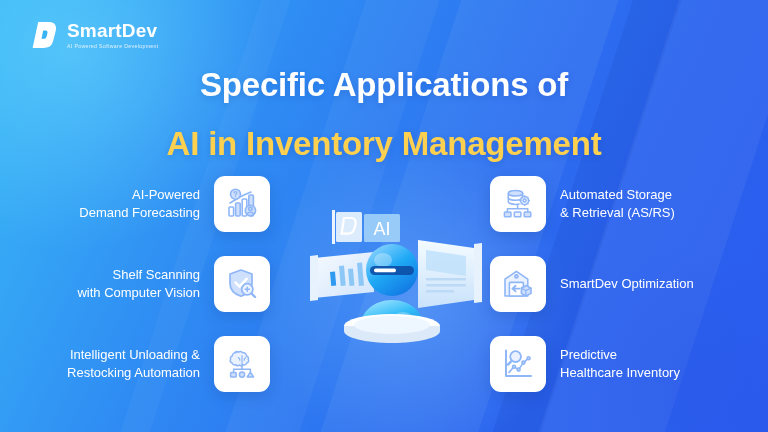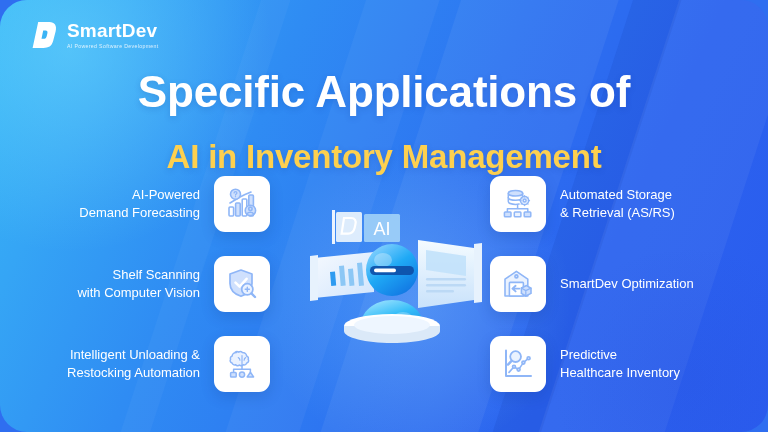--- a/index.html
+++ b/index.html
@@ -4,21 +4,20 @@
 <style>
   html,body{margin:0;padding:0;}
   body{
     width:768px;height:432px;overflow:hidden;
     font-family:"Liberation Sans", sans-serif;
     background:#2f6ef0;
   }
   .stage{
     position:relative;width:768px;height:432px;overflow:hidden;
     background:linear-gradient(115deg,#37b6f6 0%,#35a5f5 14%,#2f8cf3 32%,#2d74f1 55%,#2b63ef 75%,#2a5bee 100%);
-    border-radius:27px;
   }
   
   .bands{position:absolute;inset:0;overflow:hidden;pointer-events:none;}
   .band{position:absolute;top:-120px;height:700px;transform:rotate(18deg);transform-origin:top left;}
   .b1{left:405px;width:70px;background:rgba(255,255,255,.045);}
   .b2{left:500px;width:150px;background:rgba(255,255,255,.055);}
   .b3{left:672px;width:46px;background:rgba(10,40,150,.10);}
   .b4{left:718px;width:120px;background:rgba(255,255,255,.05);}
   .b5{left:300px;width:28px;background:rgba(255,255,255,.035);}
   .glow{position:absolute;border-radius:50%;pointer-events:none;}
@@ -28,21 +27,21 @@
 
   
   .logo{position:absolute;left:30px;top:20px;display:flex;align-items:center;gap:9px;}
   .logo-mark{width:28px;height:30px;position:relative;}
   .logo-text{display:flex;flex-direction:column;line-height:1;}
   .logo-name{color:#fff;font-size:19px;font-weight:bold;letter-spacing:.2px;}
   .logo-tag{color:rgba(255,255,255,.82);font-size:5.2px;letter-spacing:.35px;margin-top:4px;}
 
   
   .title{position:absolute;left:0;right:0;top:66px;text-align:center;}
-  .title-l1{color:#ffffff;font-size:44px;font-weight:bold;letter-spacing:-.2px;line-height:1.18;
+  .title-l1{color:#ffffff;font-size:33px;font-weight:bold;letter-spacing:-.2px;line-height:1.18;
     text-shadow:0 2px 6px rgba(18,50,140,.18);}
   .title-l2{color:#fdd04f;font-size:33px;font-weight:bold;letter-spacing:-.2px;line-height:1.18;
     text-shadow:0 2px 6px rgba(18,50,140,.18);margin-top:20px;}
 
   
   .col{position:absolute;display:flex;flex-direction:column;gap:24px;}
   .col-left{left:22px;top:176px;width:248px;align-items:flex-end;}
   .col-right{left:490px;top:176px;width:256px;align-items:flex-start;}
   .feat{display:flex;align-items:center;gap:14px;}
   .feat-label{color:#ffffff;font-size:13px;line-height:1.42;white-space:pre-line;}

